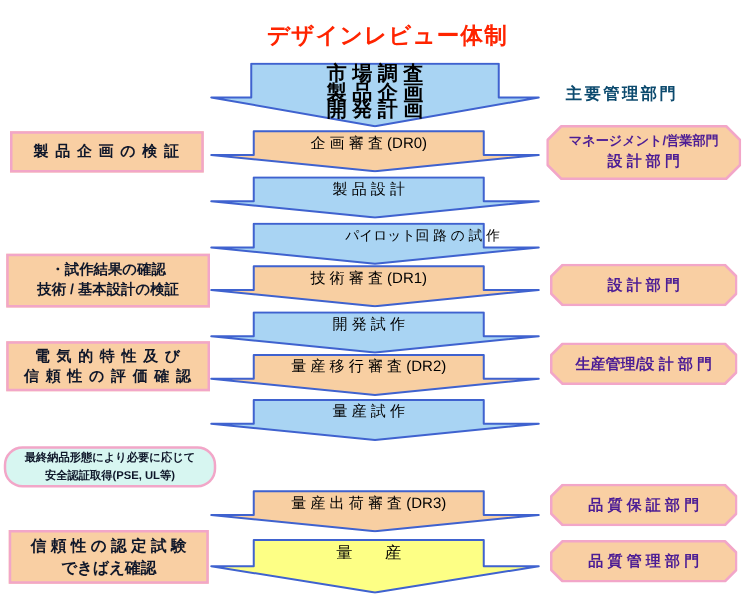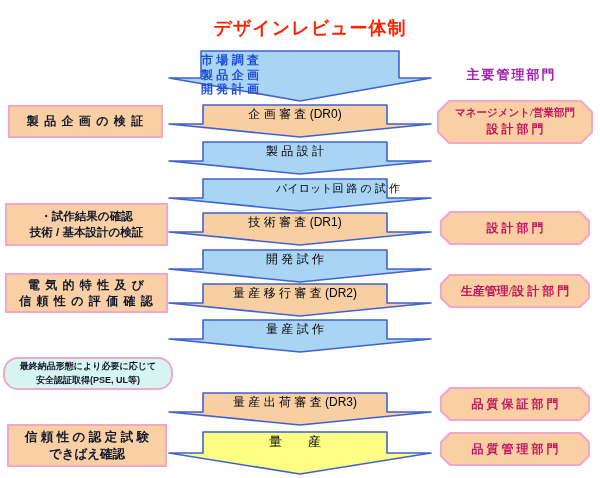--- a/index.html
+++ b/index.html
@@ -5,60 +5,60 @@
   html,body{margin:0;padding:0;background:#fff;}
   .stage{
     position:relative;width:600px;height:478px;background:#ffffff;overflow:hidden;
     font-family:"Liberation Sans","DejaVu Sans",sans-serif;color:#111;
   }
   .title{
     position:absolute;top:6px;left:0;width:600px;margin:10px;text-align:center;
     font-size:18px;font-weight:bold;letter-spacing:1px;color:var(--title-red,#ff2400);
   }
   .right-header{
-    position:absolute;top:66px;left:435px;width:153px;text-align:center;
-    font-size:13px;font-weight:bold;letter-spacing:2px;color:#a21caf;
+    position:absolute;top:66px;left:421px;width:153px;text-align:center;
+    font-size:13px;font-weight:bold;letter-spacing:2px;color:#0c4a6e;
   }
   
   .step{position:absolute;left:168px;width:264px;}
   .step svg{display:block;}
   .step polygon{stroke:var(--arrow-border,#3f62cf);stroke-width:1.6;stroke-linejoin:round;}
   .fill-blue{fill:var(--blue-fill,#a9d4f3);}
   .fill-orange{fill:var(--orange-fill,#f8cfa2);}
   .fill-yellow{fill:var(--yellow-fill,#feff90);}
   .step-label{
     position:absolute;left:35px;top:0;width:184px;height:20px;
     display:flex;align-items:center;justify-content:center;
     font-size:12px;font-weight:normal;white-space:nowrap;color:#000;
   }
   .step-label.small{font-size:11px;margin-left:43px;}
   .step-label.tall{height:22px;font-size:13px;}
   .intro-label{
-    position:absolute;left:33px;top:3px;width:198px;
-    font-size:12px;font-weight:bold;line-height:14.5px;white-space:nowrap;color:#1d4ed8;
+    position:absolute;left:33px;top:3px;width:198px;text-align:center;
+    font-size:16px;font-weight:bold;line-height:14.5px;white-space:nowrap;color:#000000;
   }
   
   .note{
     position:absolute;box-sizing:border-box;
     background:var(--box-fill,#f9cfa3);border:2px solid var(--box-border,#f2a6c8);
     display:flex;flex-direction:column;align-items:center;justify-content:center;
     text-align:center;font-weight:bold;color:#0f172a;line-height:1.35;white-space:nowrap;
   }
   .note.f12{font-size:12px;letter-spacing:1px;}
   .note.f115{font-size:11.5px;}
   .note.f125{font-size:12.5px;}
   .note.info{background:var(--info-fill,#d7f6f1);font-size:9px;letter-spacing:0;line-height:1.45;border-radius:15px;}
   
   .dept{position:absolute;}
   .dept svg{position:absolute;top:0;left:0;}
   .dept polygon{fill:var(--box-fill,#f9cfa3);stroke:var(--box-border,#f2a6c8);stroke-width:2;stroke-linejoin:round;}
   .dept-label{
     position:relative;z-index:1;width:100%;height:100%;
     display:flex;flex-direction:column;align-items:center;justify-content:center;
-    font-weight:bold;color:#be185d;text-align:center;white-space:nowrap;font-family:Liberation Serif, serif;
+    font-weight:bold;color:#4c1d95;text-align:center;white-space:nowrap;
   }
   .dept-label .l1{font-size:10.5px;line-height:1.4;}
   .dept-label .l2{font-size:12px;line-height:1.4;}
   .dept-label .single{font-size:12px;}
 </style>
 </head>
 <body>
 
 <div class="stage">
 

